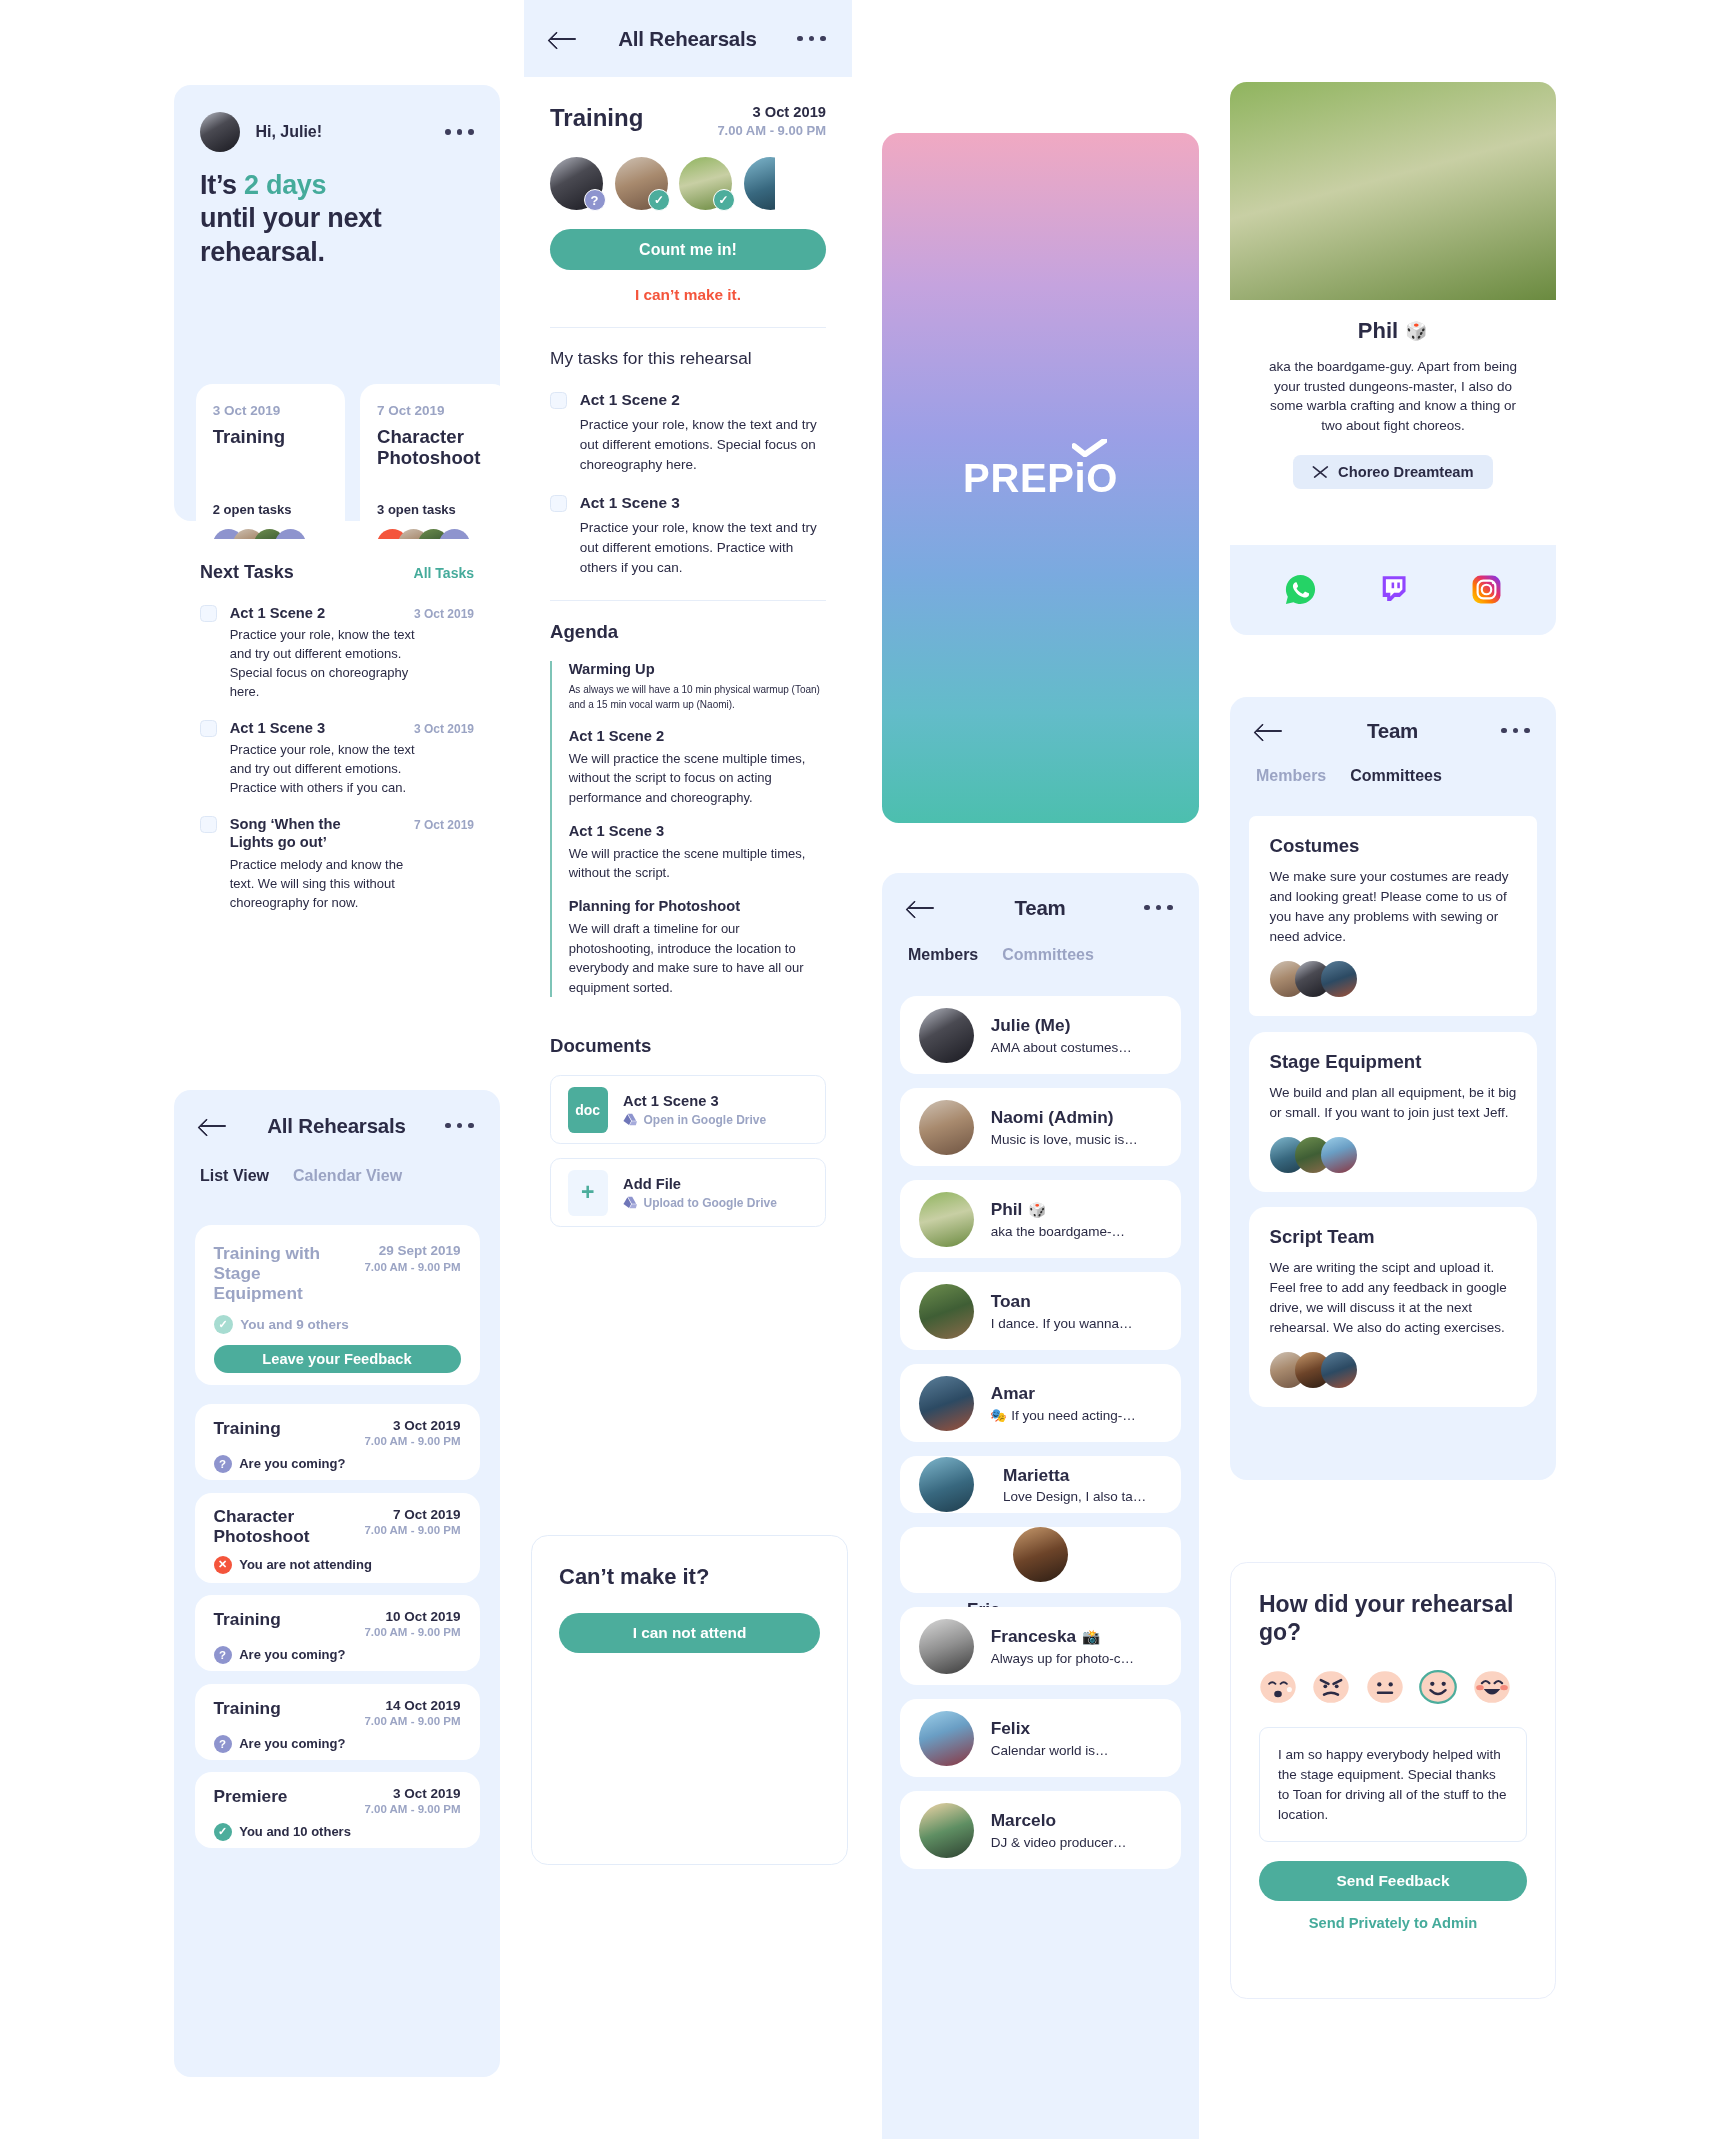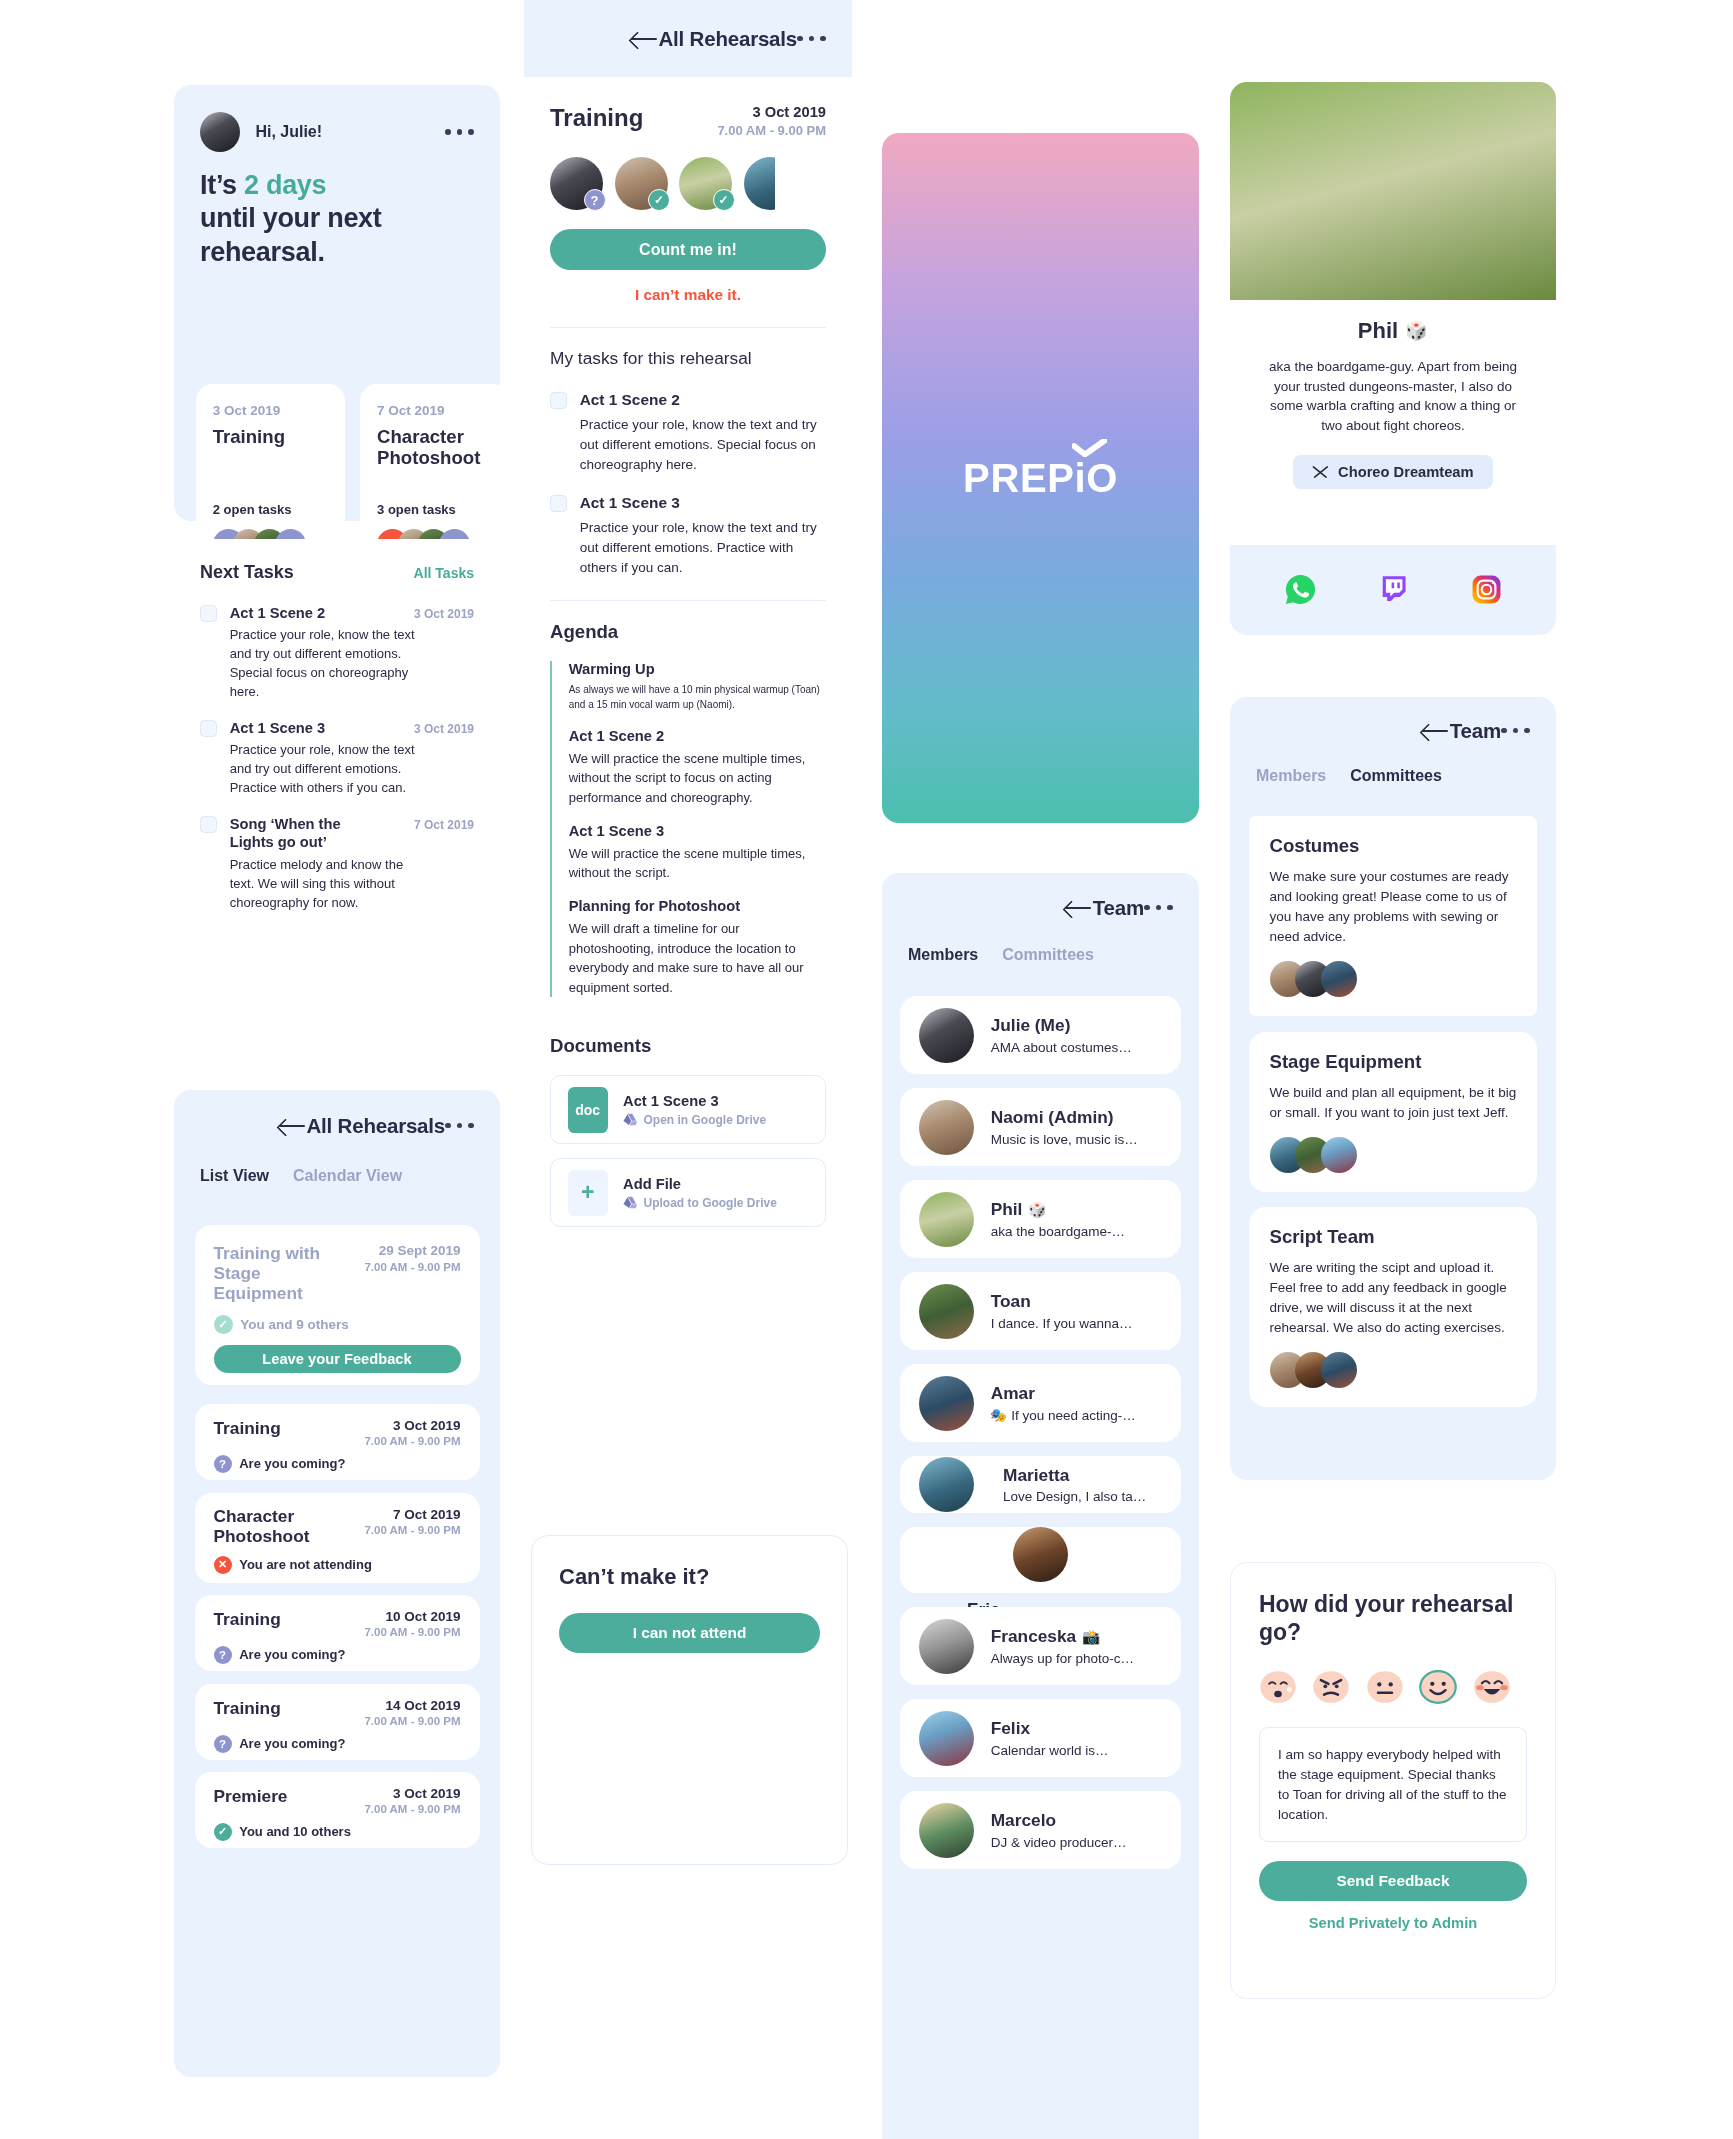--- a/index.html
+++ b/index.html
@@ -19,21 +19,21 @@
     background: #ffffff;
     border-radius: 16.7px;
   }
   .card-blue { background: #eaf2fe; }
 
   .sub { color: #9ba4c4; }
   .teal { color: #45ab9b; }
 
   
   .scr-header {
-    display: flex; align-items: center; justify-content: flex-end;
+    display: flex; align-items: center; justify-content: space-between;
     padding: 0 26px;
   }
   .scr-title { font-size: 20.5px; font-weight: 700; letter-spacing: -0.2px; }
   .back-arrow { width: 28px; height: 18px; position: relative; cursor: pointer; }
   .back-arrow::before {
     content:""; position:absolute; left:0; top:8.3px; width:26px; height:2.6px;
     background:#2b2b45; border-radius:1.3px;
   }
   .back-arrow::after {
     content:""; position:absolute; left:0; top:4.5px; width:11px; height:11px;

